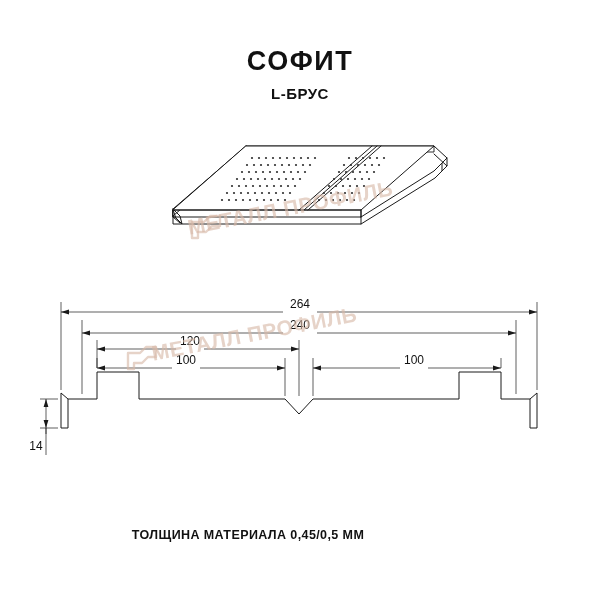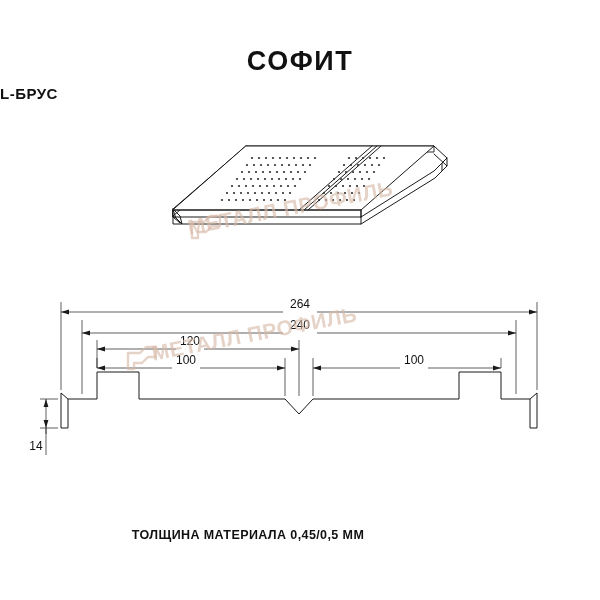--- a/index.html
+++ b/index.html
@@ -29,21 +29,21 @@
     font-size: 27px;
     font-weight: bold;
     letter-spacing: 1.5px;
     color: #111111;
   }
   .subtitle {
     position: absolute;
     top: 85px;
     left: 0;
     width: 600px;
-    text-align: left;
+    text-align: center;
     font-size: 15px;
     font-weight: bold;
     letter-spacing: 0.5px;
     color: #111111;
   }
   .footer-note {
     position: absolute;
     top: 528px;
     left: 0;
     width: 496px;

